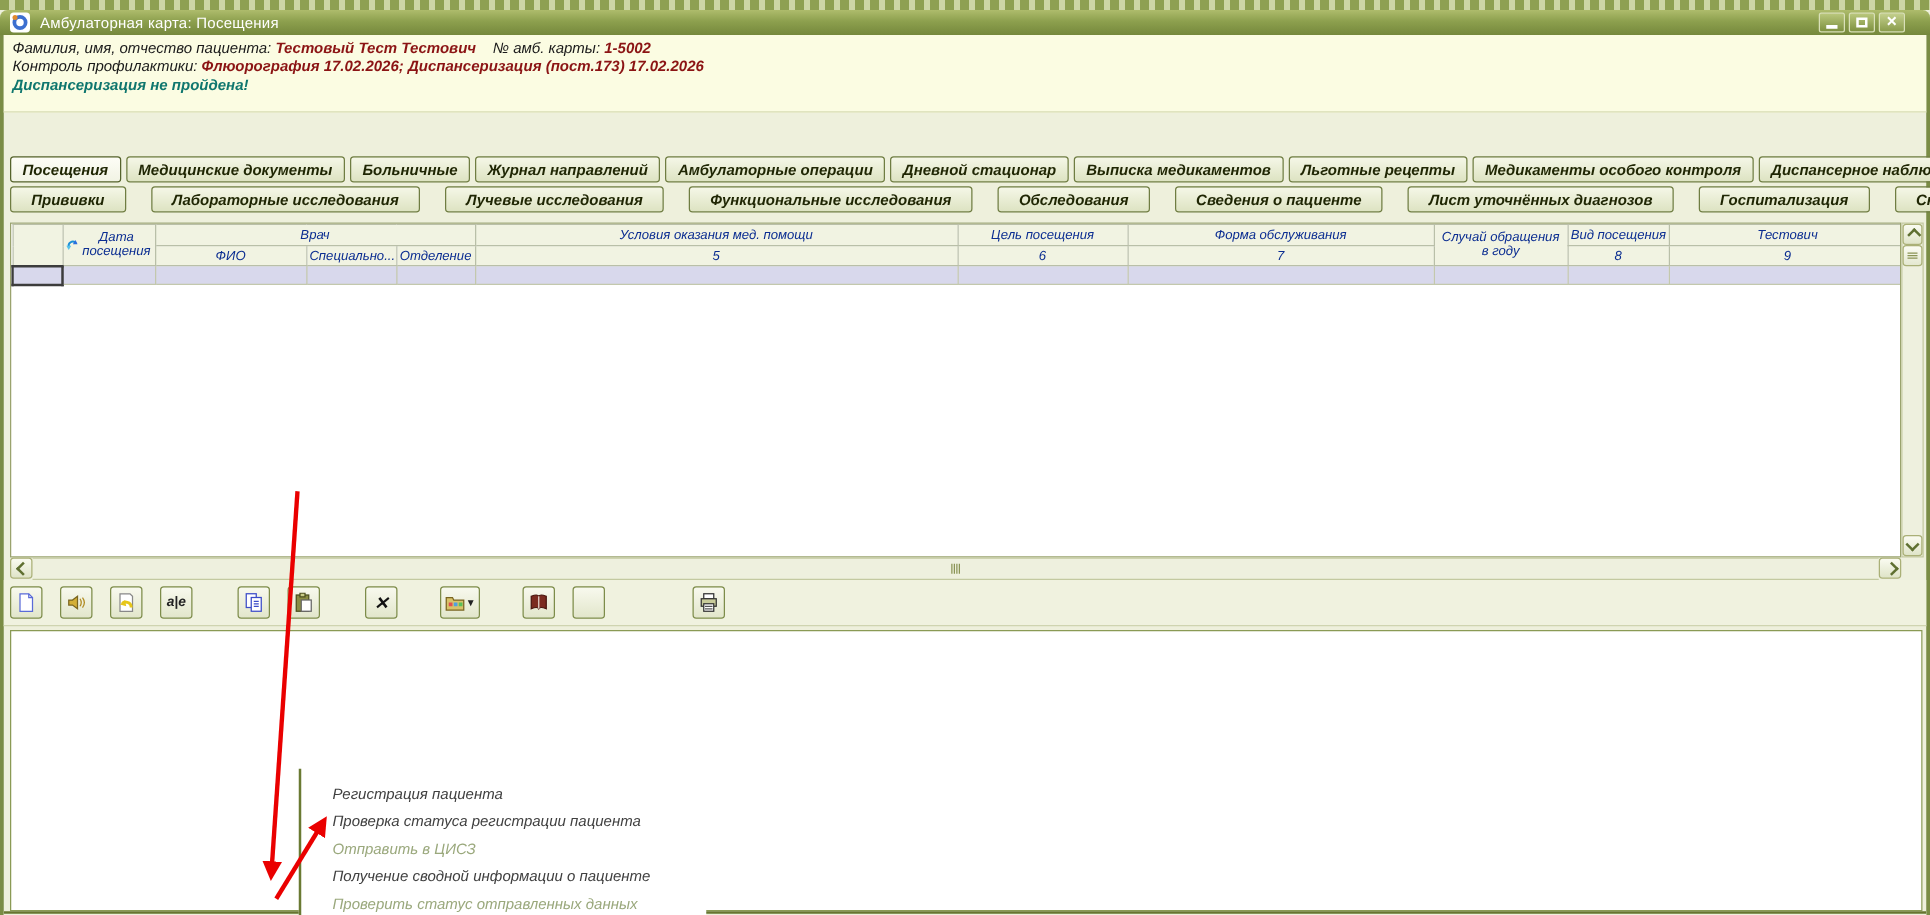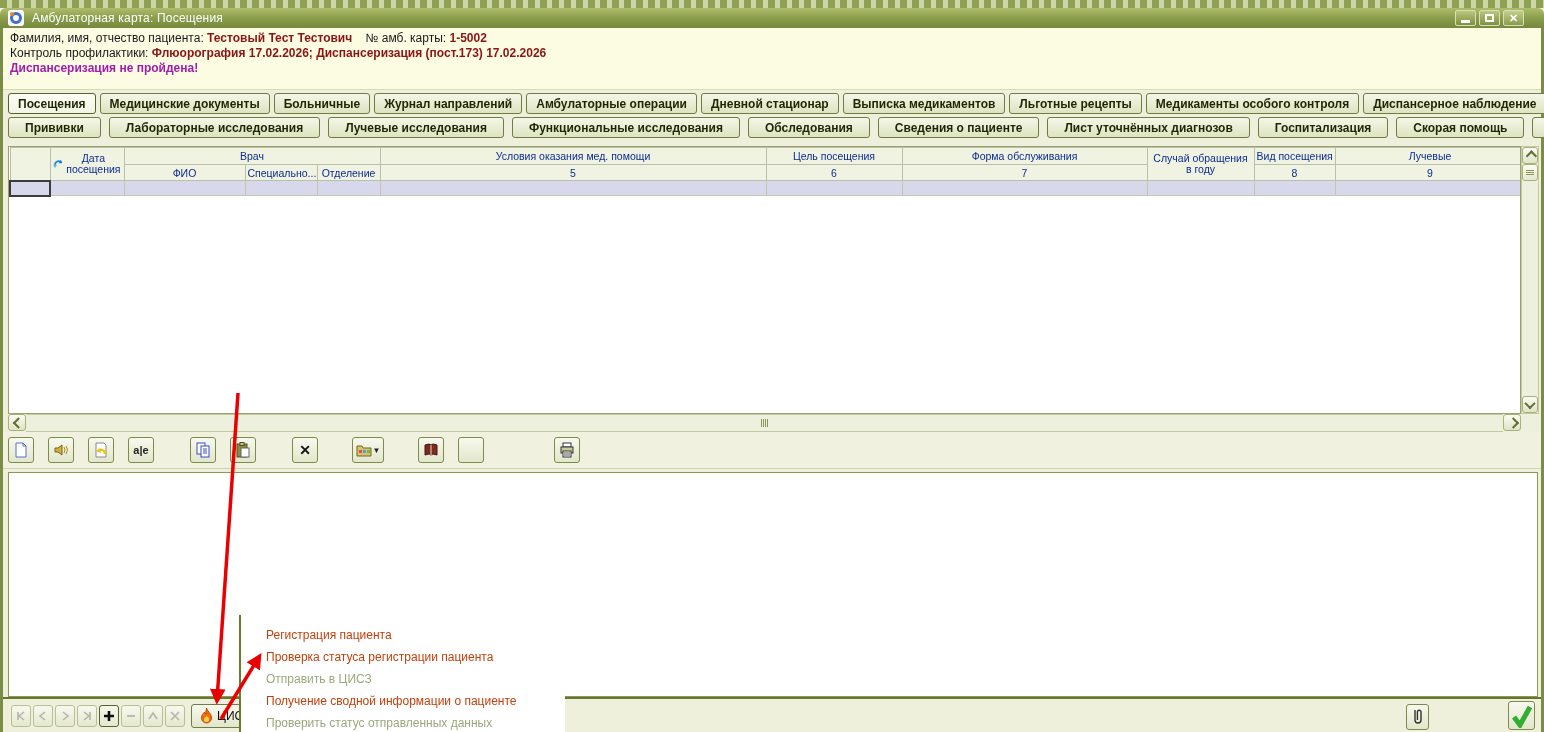--- a/index.html
+++ b/index.html
@@ -18,32 +18,32 @@
   .title-text { color:#fff; font-size:12px; letter-spacing:.2px; }
   .win-controls { margin-left:auto; display:flex; gap:3px; }
   .win-btn { width:21px; height:16px; border:1px solid #d9e0b8; border-radius:2px;
     background:linear-gradient(#b9c77c,#7e9140); display:flex; align-items:center; justify-content:center; }
   .win-btn.close { background:linear-gradient(#c3cf8c,#8a9c4c); }
   .glyph-min { width:9px; height:3px; background:#fff; margin-top:7px; }
   .glyph-max { width:9px; height:8px; border:2px solid #fff; }
   .glyph-close { color:#fff; font-size:11px; font-weight:bold; line-height:1; }
 
   
-  .window-body { height:704px; border-left:3px solid #7a8c45; border-right:3px solid #7a8c45; background:#eef0dc; position:relative; }
+  .window-body { height:704px; border-left:3px solid #7a8c45; border-right:3px solid #7a8c45; background:#eef0dc; position:relative;font-style:italic; }
 
   
   .patient { height:62px; background:#fbfce2; border-bottom:1px solid #d7dbb4; padding:3px 7px; font-size:12px; line-height:15px; color:#1a1a1a; }
   .patient b { color:#8b1414; }
-  .patient .warn { color:#a21caf; font-weight:bold; }
+  .patient .warn { color:#0f766e; font-weight:bold; }
   .sp { display:inline-block; width:10px; }
 
   
-  .tabs-wrap { padding:3px 5px 2px 5px; }
+  .tabs-wrap { padding:3px 5px 2px 5px;margin-top:32px; }
   .tab-row { display:flex; gap:4px; margin-bottom:3px; }
-  .tab-row.second { gap:8px; }
+  .tab-row.second { gap:20px; }
   .tab { height:21px; padding:0 9px; display:flex; align-items:center; justify-content:center;
     background:linear-gradient(#f5f7e7,#dde3c2); border:1px solid #6f7d42; border-radius:3px;
     font-size:12px; font-weight:bold; color:#1f2603; white-space:nowrap; }
   .tab-row.second .tab { padding:0 16px; }
   .tab.active { background:linear-gradient(#fdfdf6,#f1f3e4); border-color:#55632c; }
 
   
   .grid-region { margin:3px 2px 0 5px; }
   .grid-outer { display:flex; height:268px; }
   .grid-table { width:1515px; background:#fff; border:1px solid #9aa36e; overflow:hidden; }
@@ -98,21 +98,21 @@
   .nav-btn { width:20px; height:22px; margin-right:2px; background:linear-gradient(#f8f9ee,#e4e8cd); border:1px solid #b9bf94; border-radius:3px;
     display:flex; align-items:center; justify-content:center; }
   .nav-btn.enabled { border-color:#55632c; }
   .cisz-btn { height:24px; margin-left:4px; padding:0 8px; background:linear-gradient(#f8f9ee,#e2e6cb); border:1px solid #6f7d42; border-radius:3px;
     display:flex; align-items:center; gap:4px; font-size:12px; color:#111; }
   .clip-btn { position:absolute; left:1403px; top:5px; width:23px; height:26px; background:linear-gradient(#f8f9ee,#e2e6cb); border:1px solid #7d8c4a; border-radius:3px; display:flex; align-items:center; justify-content:center; }
   .ok-btn { position:absolute; right:6px; top:2px; width:27px; height:29px; background:linear-gradient(#f8f9ee,#e2e6cb); border:1px solid #7d8c4a; border-radius:3px; display:flex; align-items:center; justify-content:center; }
 
   
   .ctx-menu { position:absolute; left:236px; top:587px; width:326px; height:145px; background:#fff; border-left:2px solid #6a7a33; z-index:40; padding-top:9px; }
-  .ctx-item { height:22px; line-height:22px; padding-left:25px; font-size:12px; color:#c2410c; white-space:nowrap; }
+  .ctx-item { height:22px; line-height:22px; padding-left:25px; font-size:12px; color:#404040; white-space:nowrap; }
   .ctx-item.disabled { color:#9aa87c; }
 
   
   .arrows { position:absolute; left:0; top:0; width:1544px; height:732px; z-index:50; pointer-events:none; }
 </style>
 </head>
 <body>
 
 <div class="backdrop"></div>
 
@@ -208,21 +208,21 @@
                 </svg>
                 <span class="lines">Дата посещения</span>
               </div>
             </th>
             <th colspan="3">Врач</th>
             <th>Условия оказания мед. помощи</th>
             <th>Цель посещения</th>
             <th>Форма обслуживания</th>
             <th rowspan="2" class="wrap">Случай обращения в году</th>
             <th>Вид посещения</th>
-            <th>Лучевые</th>
+            <th>Тестович</th>
           </tr>
           <tr class="sub">
             <th>ФИО</th>
             <th>Специально...</th>
             <th>Отделение</th>
             <th>5</th>
             <th>6</th>
             <th>7</th>
             <th>8</th>
             <th>9</th>

